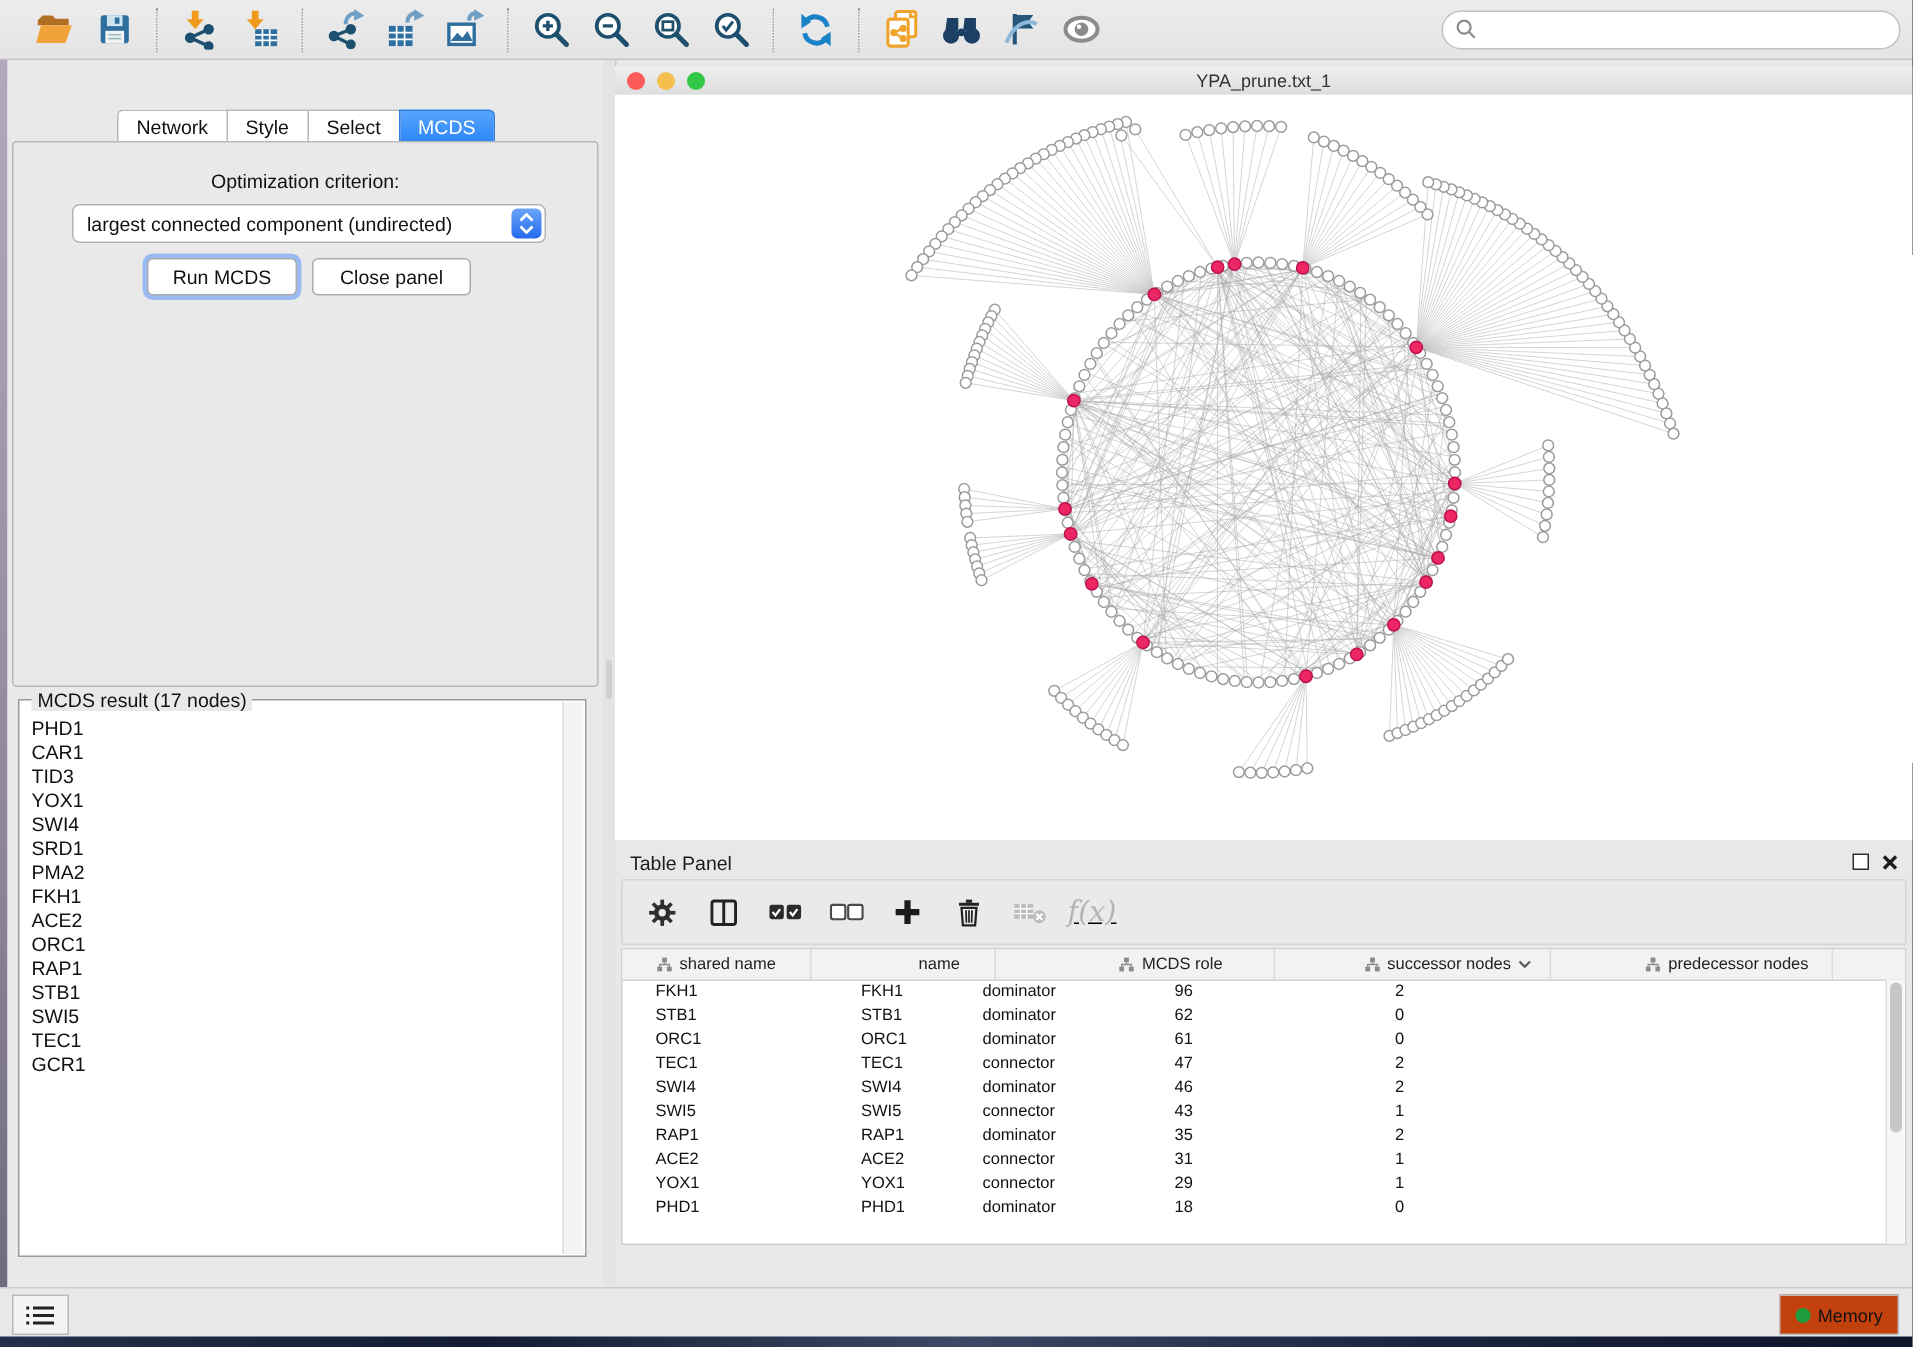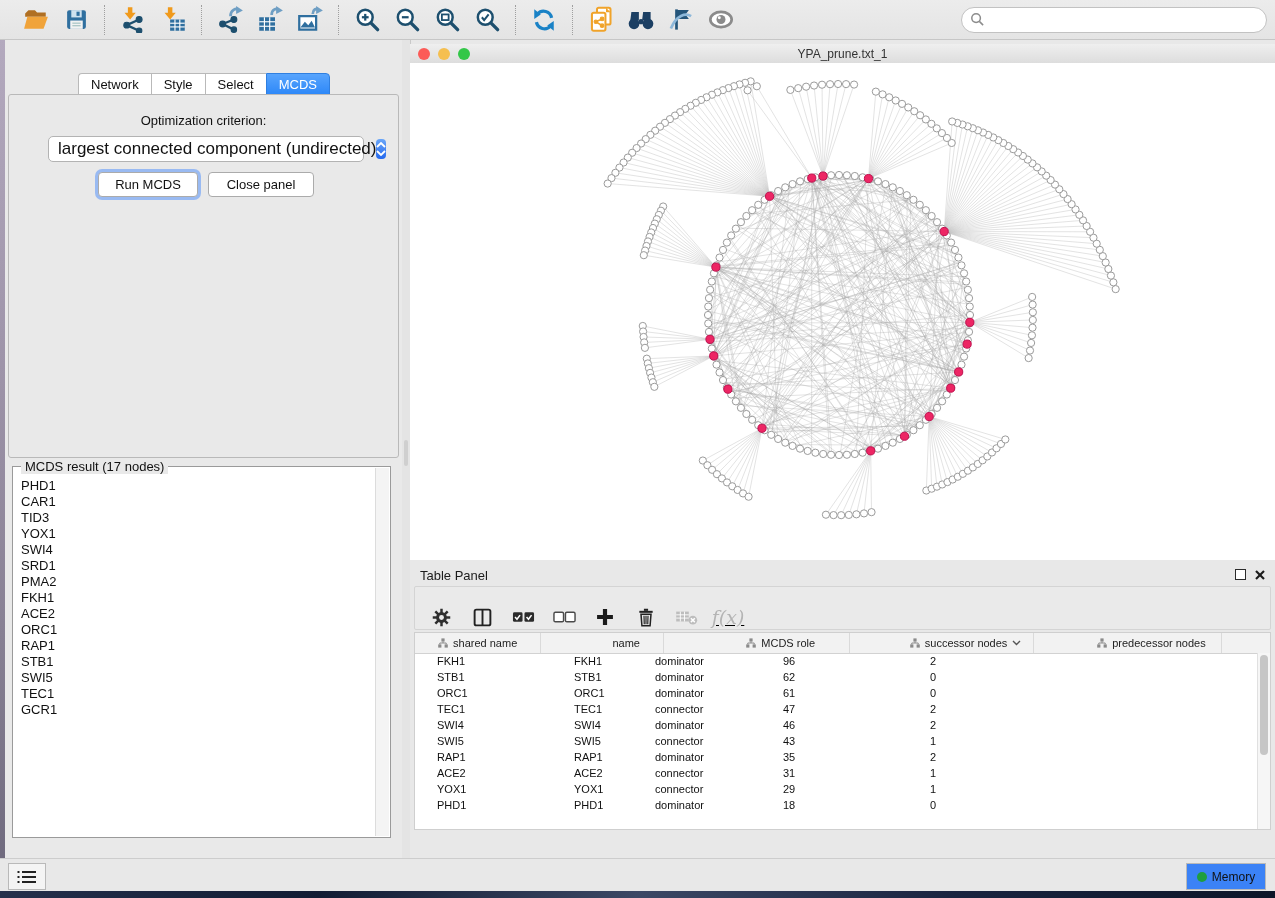--- a/index.html
+++ b/index.html
@@ -22,63 +22,63 @@
   .winbtns{position:absolute;right:10px;top:9px;display:flex;gap:9px;align-items:center;}
   .float-ico{width:9px;height:9px;border:1.6px solid #2b2b2b;background:#fff;}
   .tabs-row{position:absolute;left:73px;top:33px;display:flex;}
   .tab{height:21px;line-height:21px;padding:0 12px;font-size:13px;color:#111;background:#fff;border:1px solid #b9b9b9;border-right:none;text-align:center;}
   .tab:first-child{border-radius:4px 0 0 0;}
   .tab:last-child{border-right:1px solid #b9b9b9;border-radius:0 4px 0 0;}
   .tab.sel{background:linear-gradient(#57a4fd,#2c87f8);color:#fff;border-color:#2f7fe0;}
   #tabcontent{position:absolute;left:3px;top:54px;width:389px;height:362px;background:#e9e9e9;border:1px solid #b9b9b9;border-radius:3px;}
   #optlabel{position:absolute;left:0;top:18px;width:100%;text-align:center;font-size:13px;color:#111;}
   #optselect{position:absolute;left:39px;top:41px;width:314px;height:24px;background:#fff;border:1px solid #b3b3b3;border-radius:5px;display:flex;align-items:center;}
-  #optselect .selval{flex:1;font-size:17px;color:#111;padding-left:9px;white-space:nowrap;}
+  #optselect .selval{flex:1;font-size:13px;color:#111;padding-left:9px;white-space:nowrap;}
   .stepper{width:20px;height:20px;margin-right:2px;border-radius:4px;background:linear-gradient(#6aa6f8,#2569ee);display:flex;flex-direction:column;align-items:center;justify-content:center;gap:2px;}
   .btn{height:23px;background:#fff;border:1px solid #ababab;border-radius:4px;font-size:13px;color:#111;display:inline-flex;align-items:center;justify-content:center;font-family:"Liberation Sans",sans-serif;}
   #runbtn{position:absolute;left:89px;top:77px;width:98px;box-shadow:0 0 0 3px rgba(87,148,250,.55);}
   #closebtn{position:absolute;left:199px;top:77px;width:104px;}
   #resultbox{position:absolute;left:7px;top:426px;width:377px;height:370px;border:1px solid #9a9a9a;background:#fff;}
   #resultlegend{position:absolute;left:8px;top:-8px;background:#e9e9e9;padding:0 4px;font-size:13px;color:#111;}
   #resultlist{position:absolute;left:1px;top:3px;bottom:1px;right:14px;overflow:hidden;padding:8px 0 0 7px;}
   .ritem{font-size:13px;line-height:16px;color:#111;}
   #resultscroll{position:absolute;top:1px;right:1px;bottom:1px;width:13px;background:#f4f4f4;border-left:1px solid #dcdcdc;}
   
   #vdivider{left:402px;top:40px;width:8px;height:818px;background:#e4e4e4;border-right:1px solid #c9c9c9;}
   #vdivider .grip{position:absolute;left:2px;top:400px;width:4px;height:26px;background:#cfcfcf;border-radius:2px;}
   
   #netwin{left:410px;top:44px;width:865px;height:516px;background:#fff;}
   #nettitle{position:absolute;left:0;top:0;width:100%;height:19px;background:linear-gradient(#efefef,#dddddd);border-bottom:1px solid #b5b5b5;}
   .lights{position:absolute;left:8px;top:4px;display:flex;gap:8px;}
   .light{width:12px;height:12px;border-radius:50%;}
   #nettitle .t{position:absolute;width:100%;text-align:center;top:3px;font-size:12px;color:#333;}
   
   #tpanel{left:410px;top:560px;width:865px;height:298px;background:#e8e8e8;}
-  #ttoolbar{position:absolute;left:4px;top:26px;right:4px;height:44px;background:#eaeaea;border:1px solid #d4d4d4;border-radius:2px;display:flex;align-items:flex-end;padding-left:14px;gap:17px;box-sizing:border-box;text-decoration:underline;}
+  #ttoolbar{position:absolute;left:4px;top:26px;right:4px;height:44px;background:#eaeaea;border:1px solid #d4d4d4;border-radius:2px;display:flex;align-items:center;padding-left:14px;gap:17px;box-sizing:border-box;text-decoration:underline;}
   .tico{width:24px;height:24px;display:flex;align-items:center;justify-content:center;}
   .fx{font-family:"DejaVu Serif",serif;font-style:italic;font-size:19px;color:#b4b4b4;}
   #ttable{position:absolute;left:4px;top:72px;right:4px;bottom:28px;background:#fff;border:1px solid #cfcfcf;}
   #thead{position:absolute;left:0;top:0;right:0;height:20px;background:#f2f2f2;border-bottom:1px solid #d2d2d2;display:flex;gap:48px;}
   .hcell{display:flex;align-items:center;justify-content:center;gap:5px;font-size:11px;color:#222;border-right:1px solid #dadada;box-sizing:border-box;height:20px;}
   .c0{width:137px}.c1{width:81px}.c2{width:150px}.c3{width:147px}.c4{width:152px}
   #tbody{position:absolute;left:0;top:20px;right:12px;bottom:0;overflow:hidden;}
   .trow{display:flex;height:16px;align-items:center;}
   .tcell{font-size:11px;color:#111;padding-left:22px;box-sizing:border-box;white-space:nowrap;}
   .tcell.num{text-align:left;padding-left:0;padding-right:10px;}
   #tscroll{position:absolute;top:20px;right:0;bottom:0;width:12px;background:#f6f6f6;border-left:1px solid #e0e0e0;}
   #tthumb{position:absolute;left:1.5px;top:2px;width:8px;height:100px;background:#c6c6c6;border-radius:4px;}
   #ttabs{position:absolute;left:0;bottom:3px;width:100%;display:flex;justify-content:center;}
   .ttab{height:22px;line-height:22px;padding:0 13px;font-size:12px;background:#fff;border:1px solid #b5b5b5;border-right:none;color:#111;}
   .ttab:first-child{border-radius:4px 0 0 4px;}
   .ttab:last-child{border-right:1px solid #b5b5b5;border-radius:0 4px 4px 0;}
   .ttab.sel{background:linear-gradient(#5ea8fd,#1f80f5);color:#fff;border-color:#2f7fe0;}
   
   #statusbar{left:0;top:858px;width:1275px;height:33px;background:#e8e8e8;border-top:1px solid #cdcdcd;}
   #listbtn{position:absolute;left:8px;top:4px;width:36px;height:25px;background:#f4f4f4;border:1px solid #b9b9b9;display:flex;align-items:center;justify-content:center;}
-  #membtn{position:absolute;right:9px;top:4px;width:78px;height:25px;background:#3b82f6;border:1px solid #b9b9b9;display:flex;align-items:center;justify-content:center;gap:5px;font-size:12px;color:#111;}
+  #membtn{position:absolute;right:9px;top:4px;width:78px;height:25px;background:#c2410c;border:1px solid #b9b9b9;display:flex;align-items:center;justify-content:center;gap:5px;font-size:12px;color:#111;}
   .gdot{width:10px;height:10px;border-radius:50%;background:#1e9e40;}
 </style>
 </head>
 <body>
 
 <div id="app">
 
   <div id="toolbar" class="abs">
     <div class="tgroup">
       <div class="tbtn">

